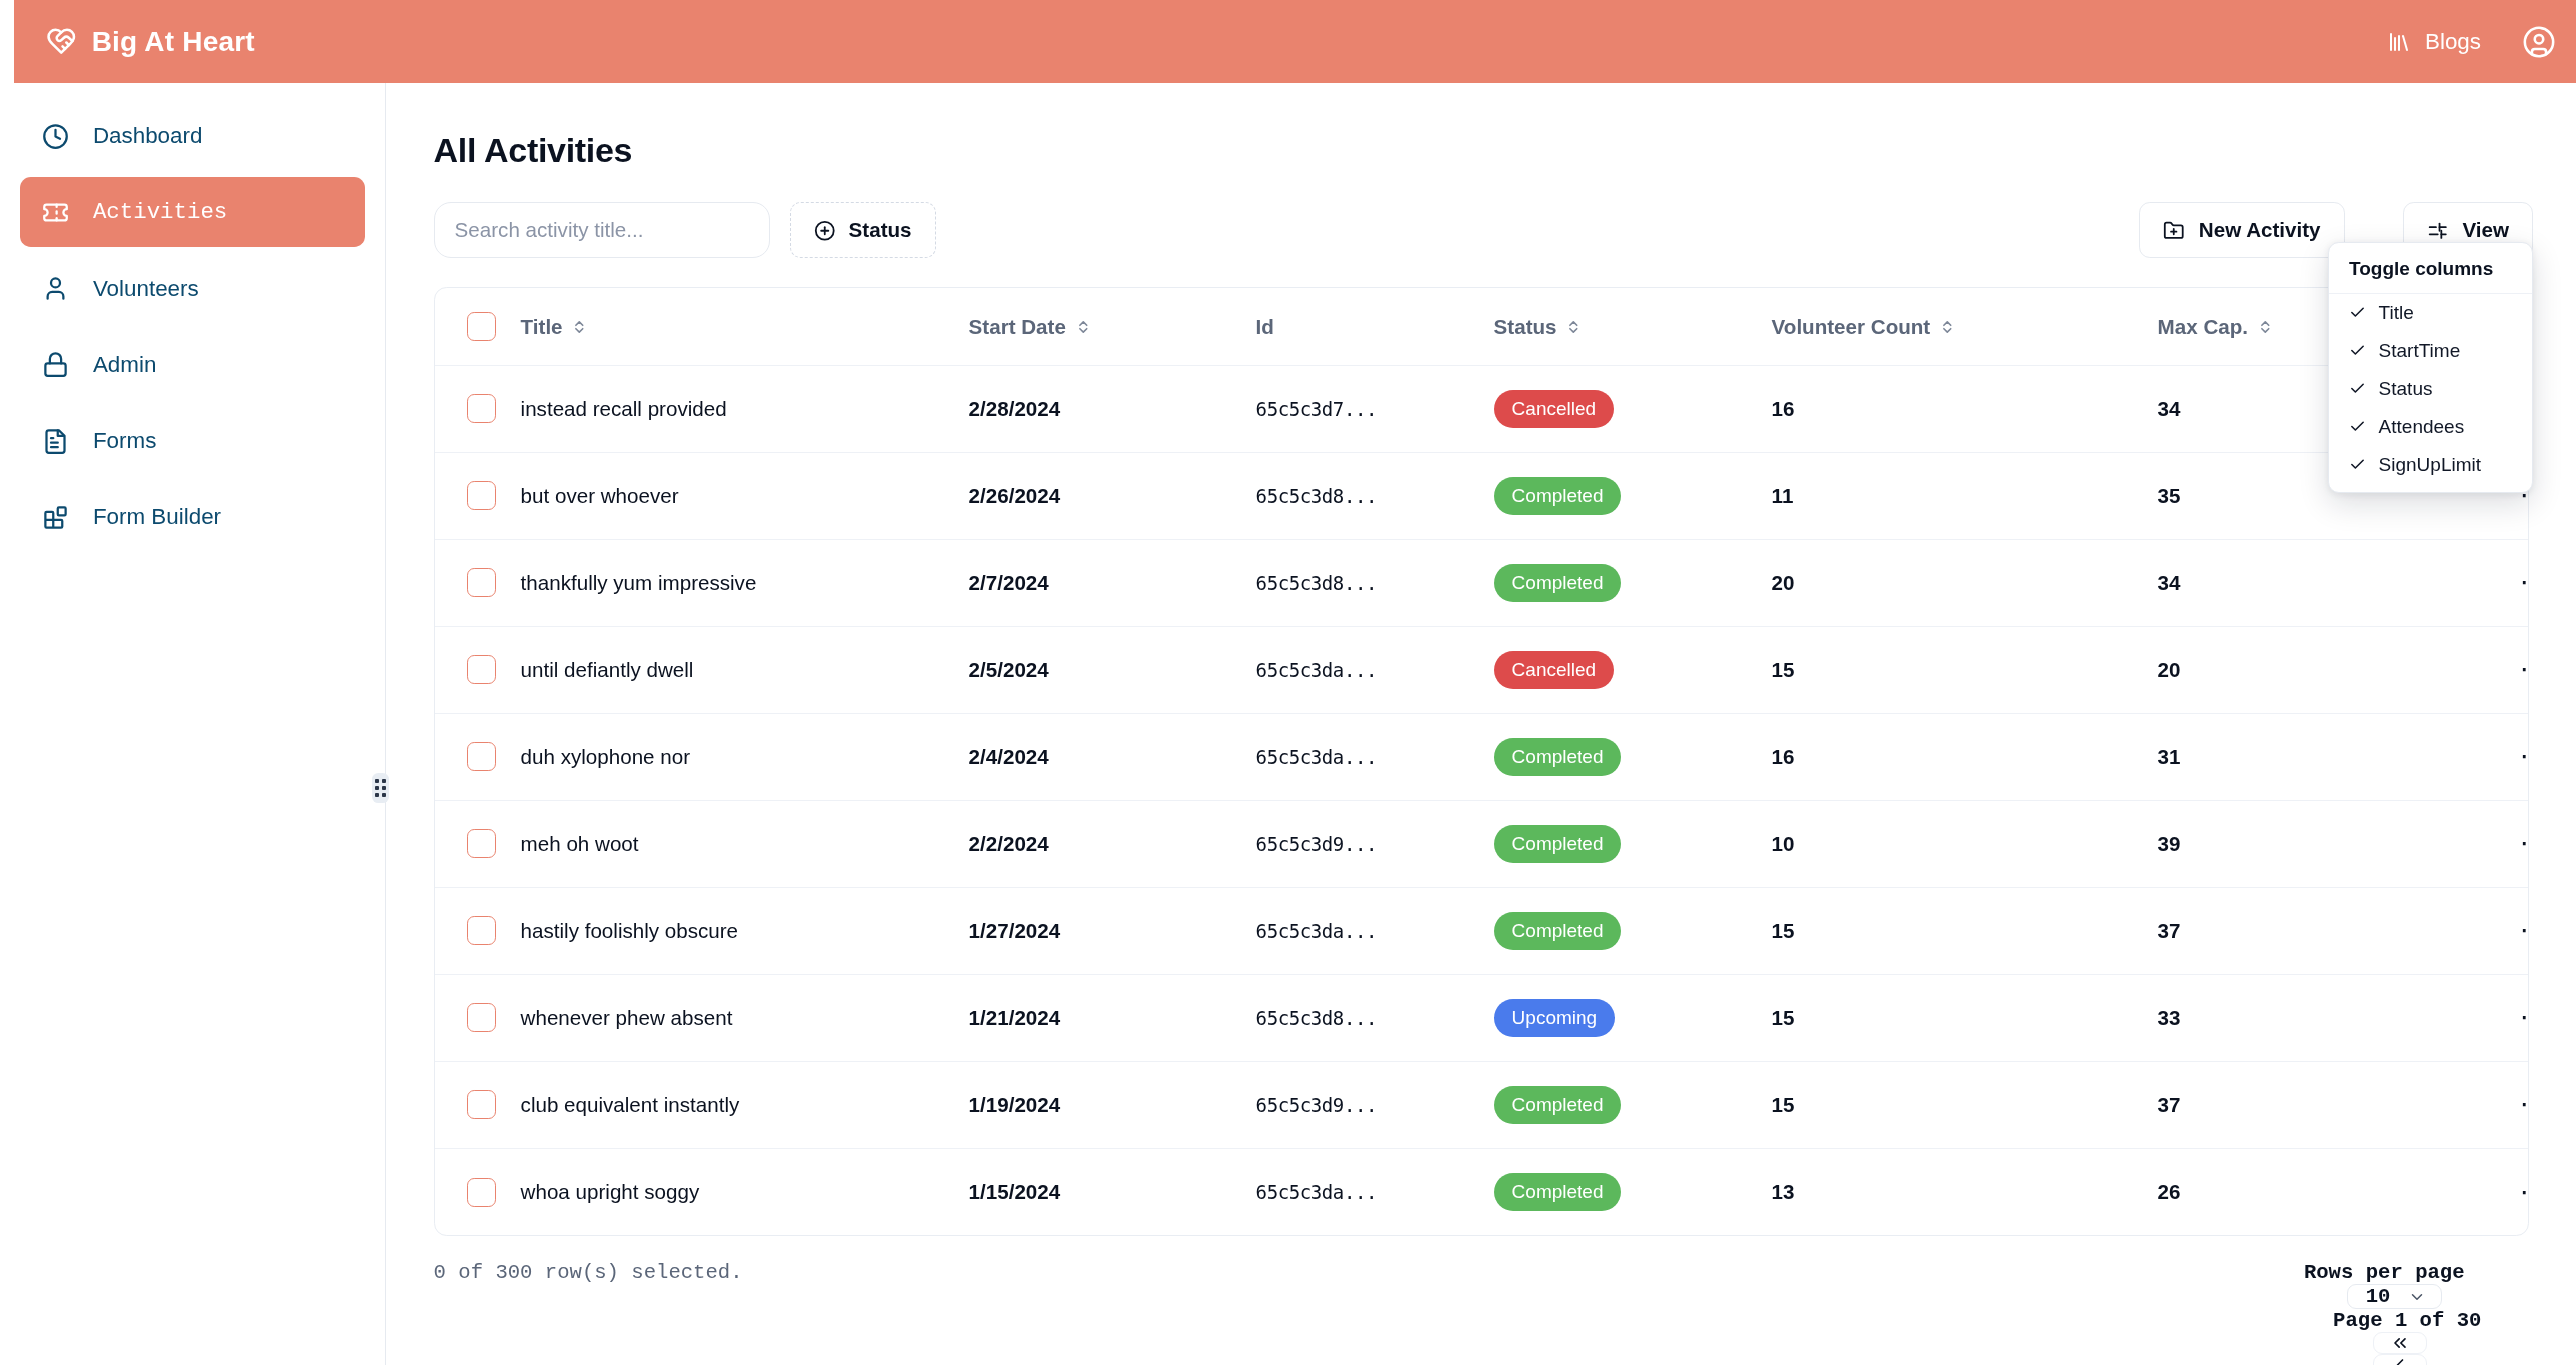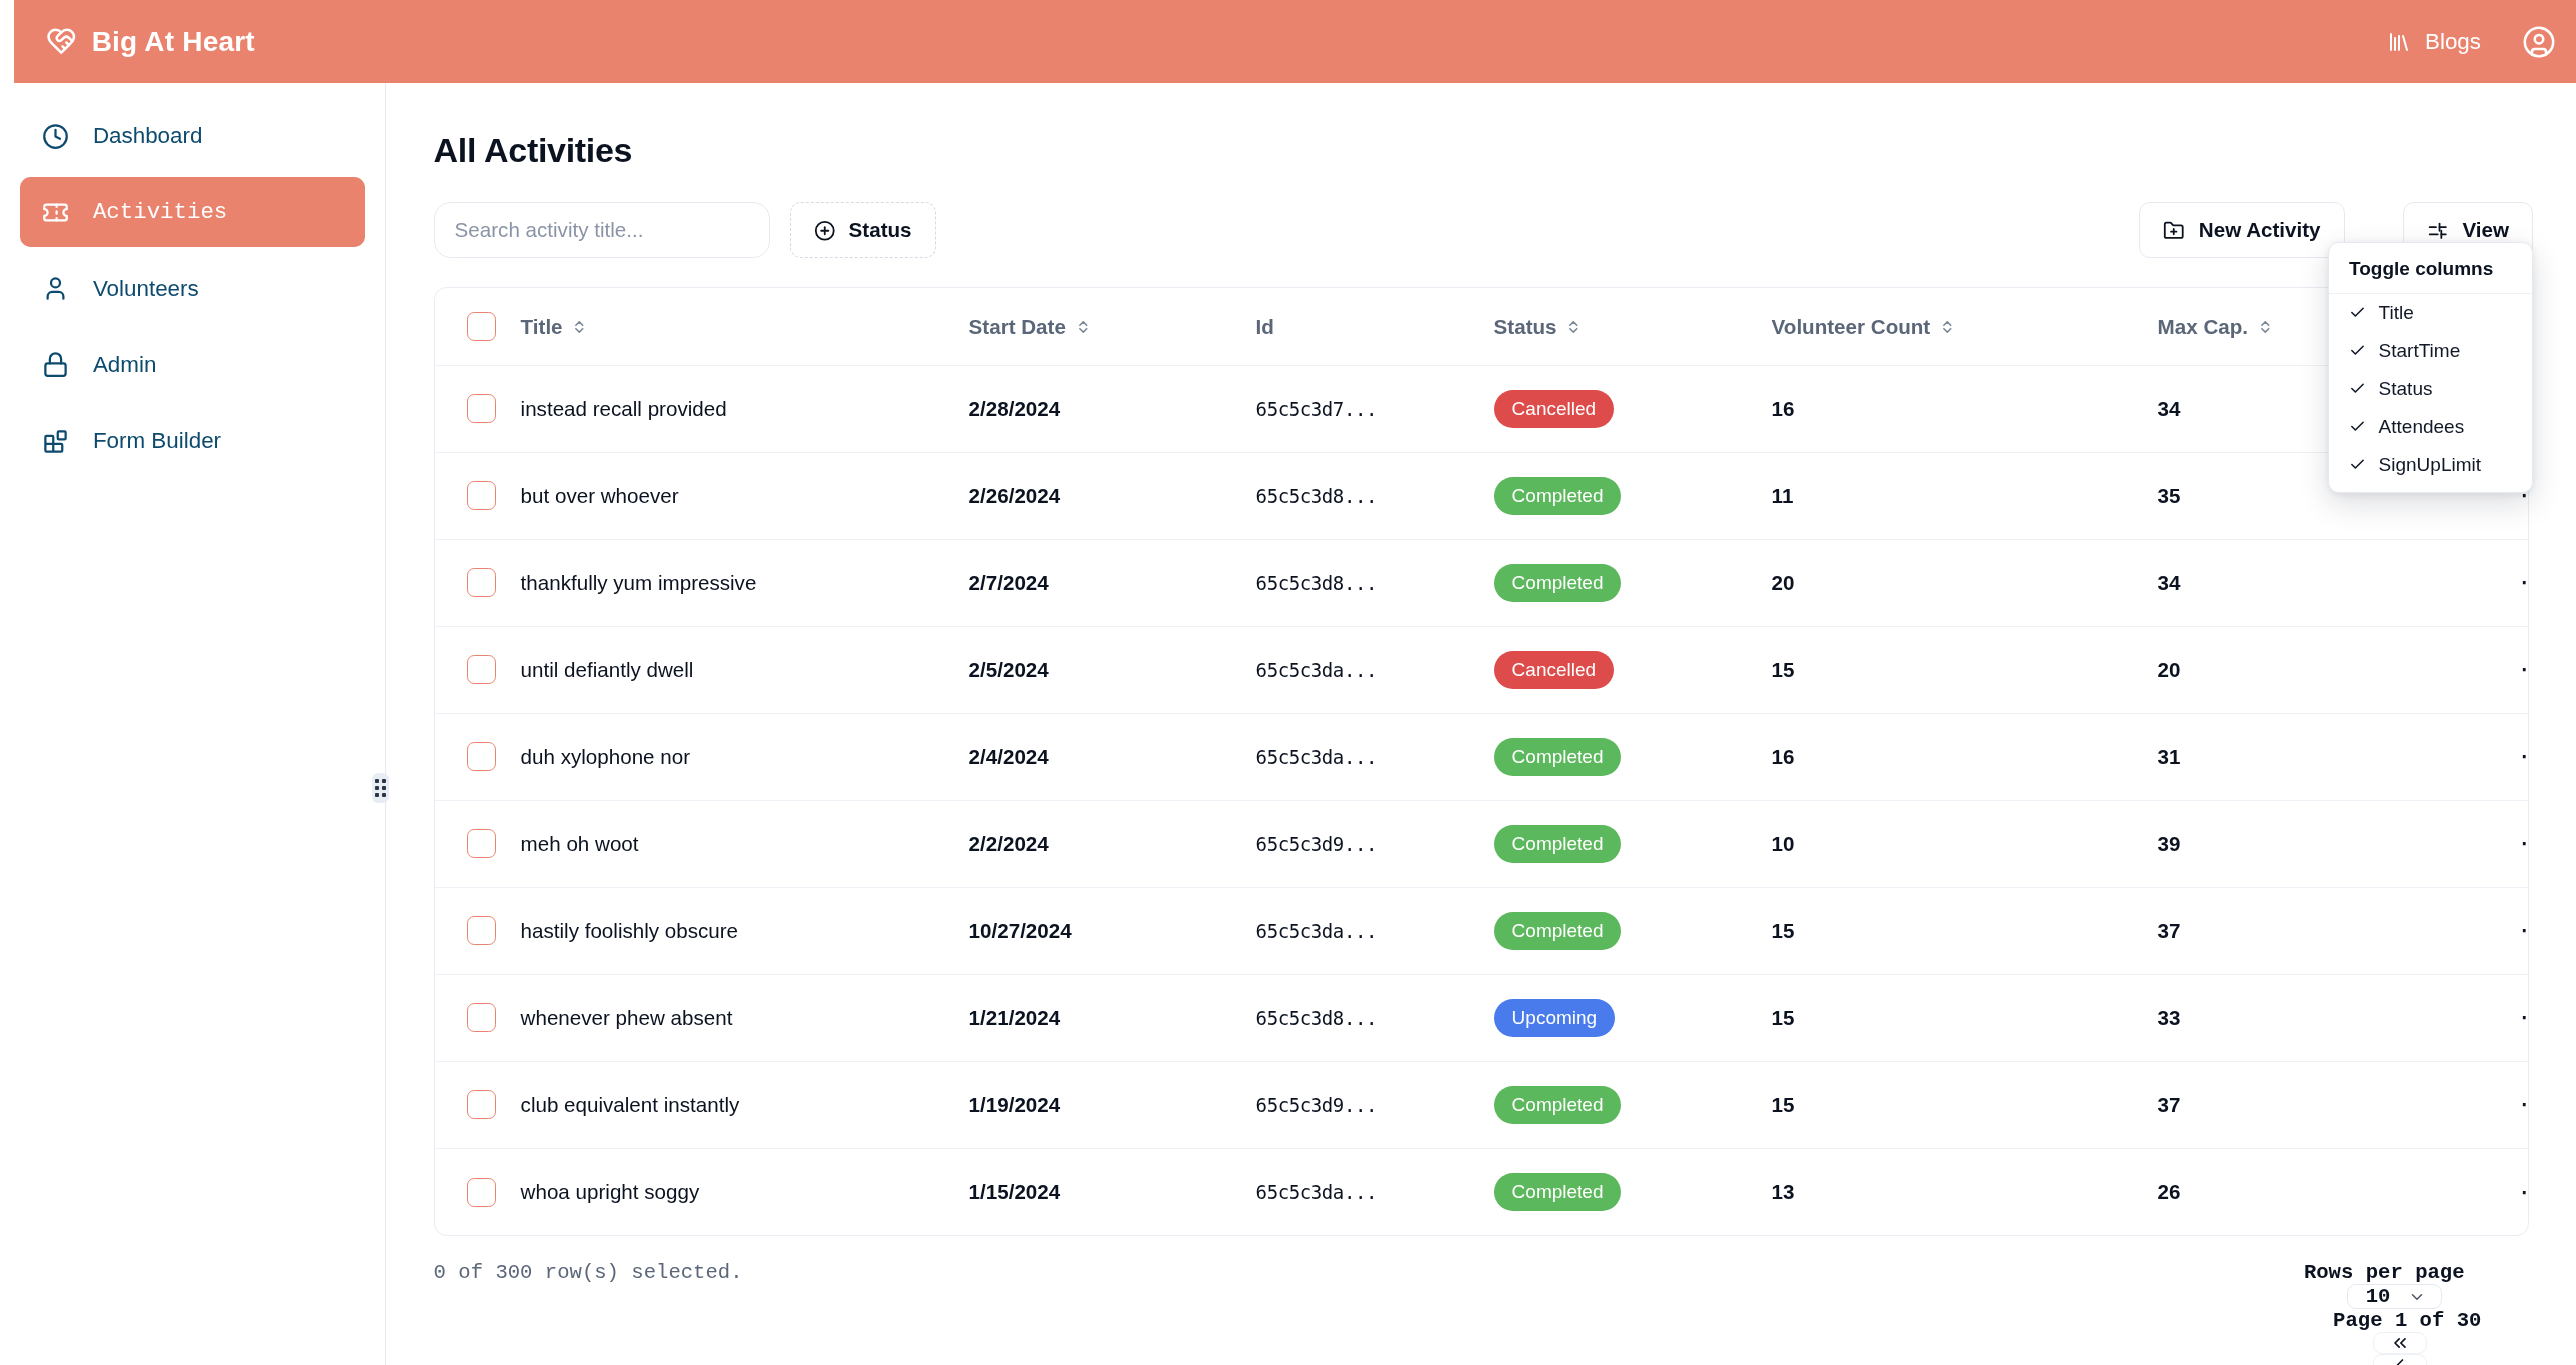--- a/index.html
+++ b/index.html
@@ -247,20 +247,32 @@
   <div class="nav-item">
     <span class="nav-icon">
       <svg width="27" height="27" viewBox="0 0 24 24" fill="none" stroke="currentColor" stroke-width="2" stroke-linecap="round" stroke-linejoin="round">
           <rect width="18" height="11" x="3" y="11" rx="2" ry="2"></rect>
           <path d="M7 11V7a5 5 0 0 1 10 0v4"></path>
         </svg>
     </span>
     <span>Admin</span>
   </div>
 
+  <div class="nav-item">
+    <span class="nav-icon">
+      <svg width="27" height="27" viewBox="0 0 24 24" fill="none" stroke="currentColor" stroke-width="2" stroke-linecap="round" stroke-linejoin="round">
+          <path d="M15 2H6a2 2 0 0 0-2 2v16a2 2 0 0 0 2 2h12a2 2 0 0 0 2-2V7Z"></path>
+          <path d="M14 2v5h5"></path>
+          <path d="M8 13h6"></path>
+          <path d="M8 17h6"></path>
+          <path d="M8 9h2"></path>
+        </svg>
+    </span>
+    <span>Forms</span>
+  </div>
 
   <div class="nav-item">
     <span class="nav-icon">
       <svg width="27" height="27" viewBox="0 0 24 24" fill="none" stroke="currentColor" stroke-width="2" stroke-linecap="round" stroke-linejoin="round">
           <rect width="7" height="7" x="14" y="3" rx="1"></rect>
           <path d="M10 21V8a1 1 0 0 0-1-1H4a1 1 0 0 0-1 1v12a1 1 0 0 0 1 1h13a1 1 0 0 0 1-1v-5a1 1 0 0 0-1-1H3"></path>
         </svg>
     </span>
     <span>Form Builder</span>
   </div>
@@ -471,21 +483,21 @@
             <td><span class="badge b-completed">Completed</span></td>
             <td class="cell-num">10</td>
             <td class="cell-num">39</td>
             <td style="text-align:center"><span class="dots">⋯</span></td>
           </tr>
           <tr>
             <td class="col-check" style="padding-left:32px">
               <span class="cb"></span>
             </td>
             <td class="cell-title">hastily foolishly obscure</td>
-            <td class="cell-date">10/27/2024</td>
+            <td class="cell-date">1/27/2024</td>
             <td class="cell-id">65c5c3da...</td>
             <td><span class="badge b-completed">Completed</span></td>
             <td class="cell-num">15</td>
             <td class="cell-num">37</td>
             <td style="text-align:center"><span class="dots">⋯</span></td>
           </tr>
           <tr>
             <td class="col-check" style="padding-left:32px">
               <span class="cb"></span>
             </td>

